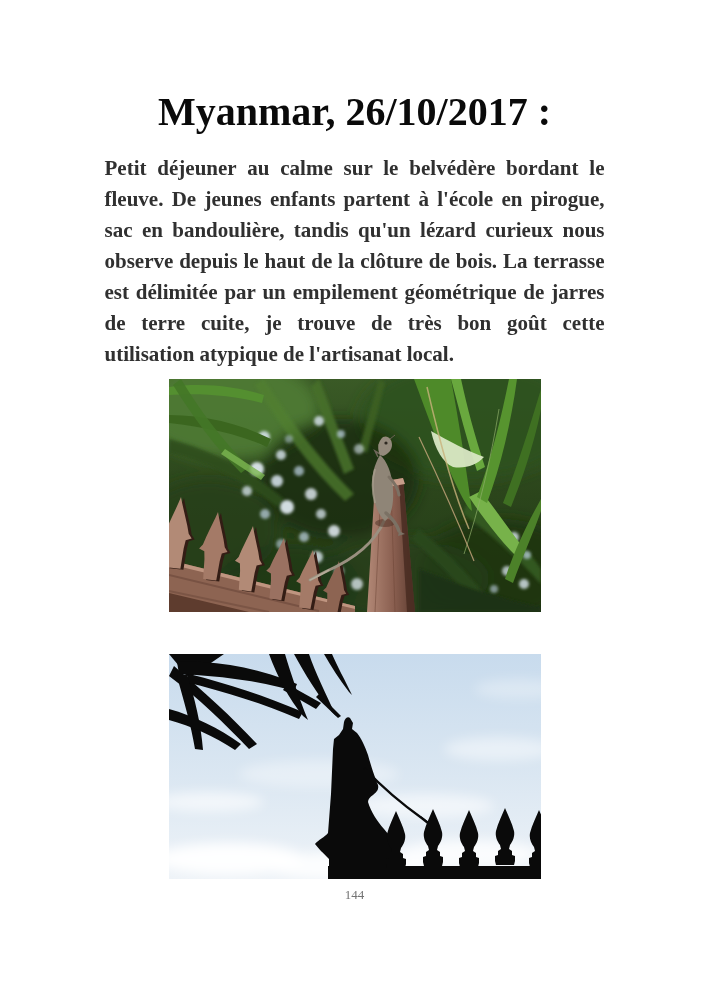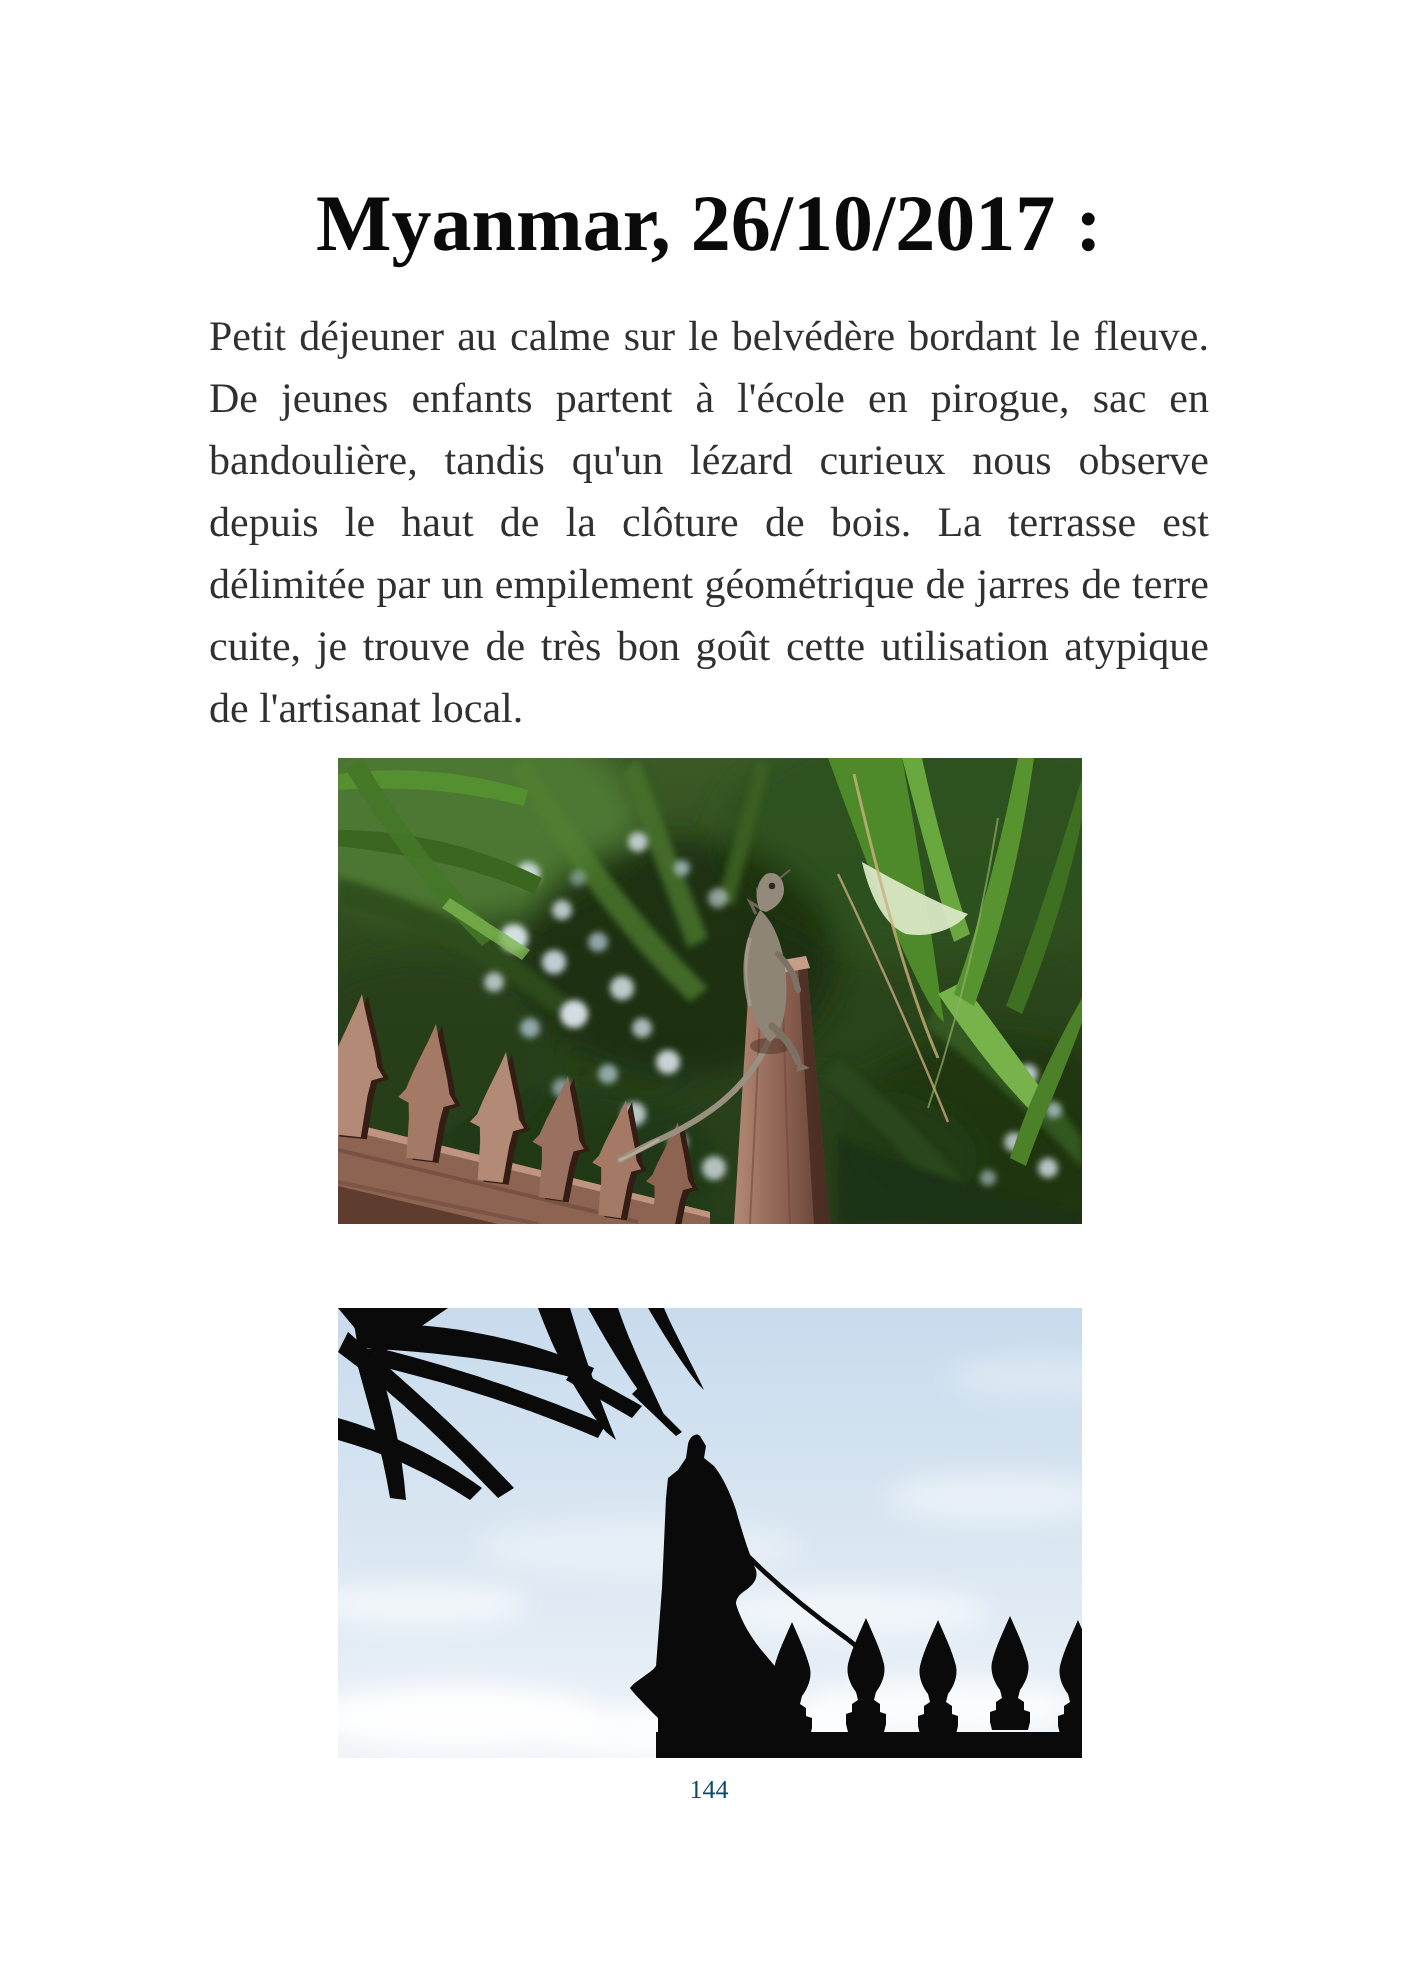--- a/index.html
+++ b/index.html
@@ -8,28 +8,28 @@
     font-family:"Liberation Serif", serif;overflow:hidden;margin:0 auto;
   }
   .content{width:500px;margin:0 auto;}
   h1.title{
     margin:0;padding-top:84px;text-align:center;
     font-size:40px;line-height:56px;font-weight:bold;color:#0a0a0a;
   }
   h1.title span{display:block;}
   p.bodytext{
     margin:13px 0 0 0;font-size:21px;line-height:31px;
-    text-align:justify;color:#303030;
+    text-align:justify;color:#303030;font-weight:bold;
   }
   figure{margin:0 auto;width:372px;padding:0;}
   figure.fig1{margin-top:9px;}
   figure.fig2{margin-top:42px;}
   figure svg{display:block;}
   .pagenum{
-    margin-top:7px;text-align:center;font-size:13px;line-height:18px;color:#0c4a6e;
+    margin-top:7px;text-align:center;font-size:13px;line-height:18px;color:#737373;
   }
 </style>
 </head>
 <body>
 
 <div class="page">
   <div class="content">
 
     <h1 class="title">
       <span>Myanmar, 26/10/2017 :</span>

